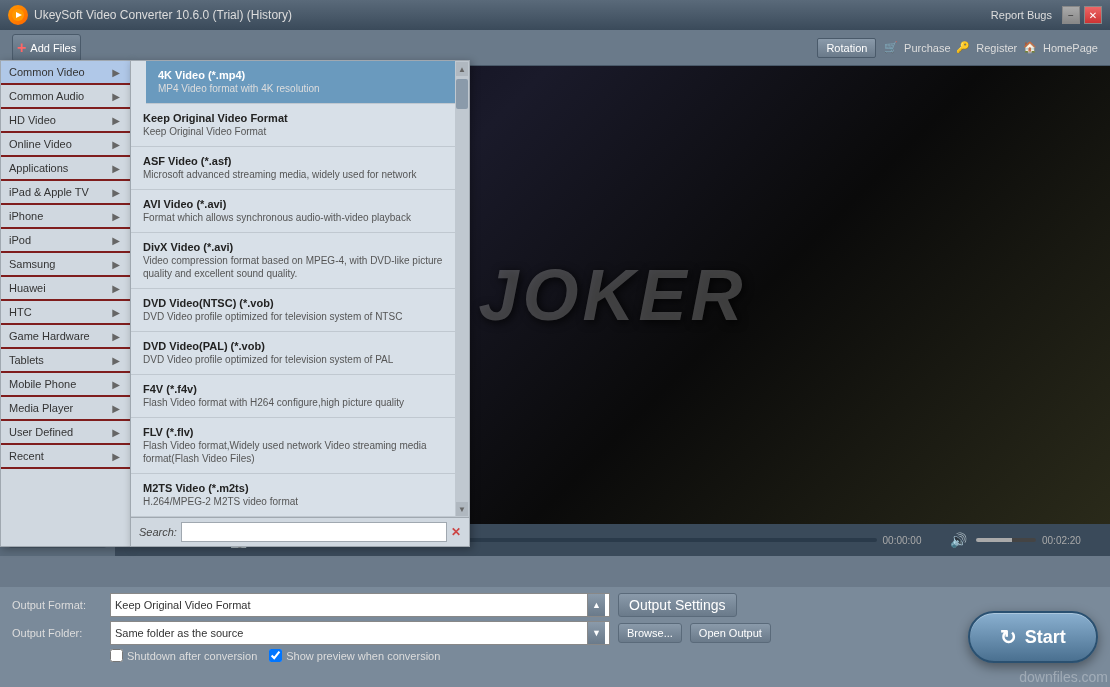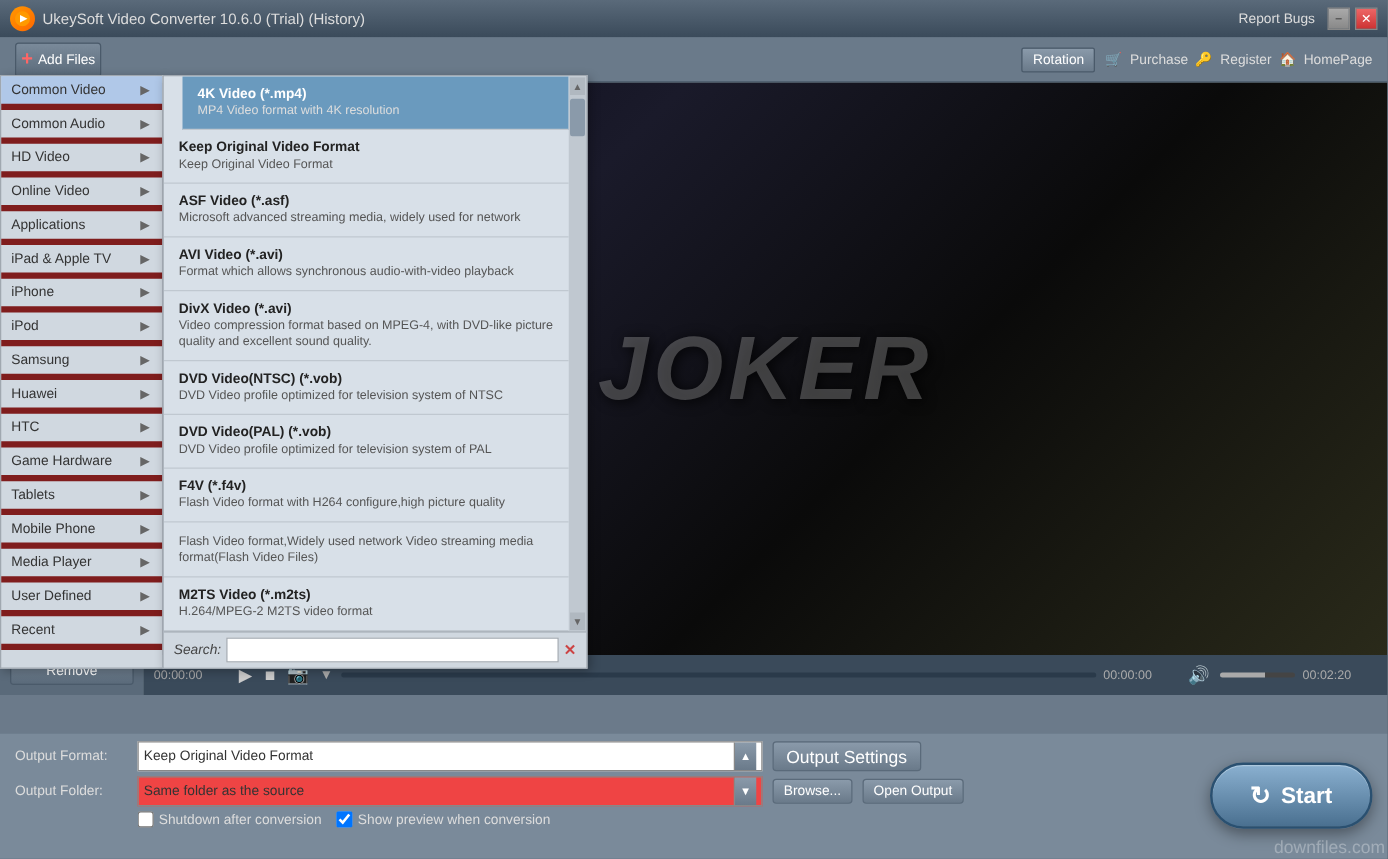--- a/index.html
+++ b/index.html
@@ -218,21 +218,21 @@
       box-shadow: 2px 2px 8px rgba(0,0,0,0.3);
     }
     .menu-item {
       display: flex;
       align-items: center;
       justify-content: space-between;
       padding: 5px 10px 5px 8px;
       cursor: pointer;
       color: #333;
       font-size: 11px;
-      border-bottom: 5px solid #7f1d1d;
+      border-bottom: 2px solid #7f1d1d;
     }
     .menu-item.active { background: #b0c8e8; }
     .menu-arrow { font-size: 10px; color: #666; }
 
     .menu-right {
       width: 340px;
       background: #d8e0e8;
       border: 1px solid #a0a8b0;
       box-shadow: 2px 2px 8px rgba(0,0,0,0.3);
       overflow-y: auto;
@@ -359,21 +359,21 @@
       border-radius: 3px;
     }
     .folder-row {
       display: flex;
       align-items: center;
       gap: 8px;
     }
     .folder-combo {
       flex: 1;
       height: 24px;
-      background: #ef4444;
+      background: #ffffff;
       border: 1px solid #888;
       font-size: 11px;
       padding: 0 4px;
       display: flex;
       align-items: center;
       max-width: 500px;
     }
     .browse-btn {
       background: linear-gradient(to bottom, #8a9aaa, #6a7a8a);
       border: 1px solid #5a6a7a;
@@ -624,20 +624,21 @@
           </div>
           <div class="format-item">
             <div class="format-name">DVD Video(PAL) (*.vob)</div>
             <div class="format-desc">DVD Video profile optimized for television system of PAL</div>
           </div>
           <div class="format-item">
             <div class="format-name">F4V (*.f4v)</div>
             <div class="format-desc">Flash Video format with H264 configure,high picture quality</div>
           </div>
           <div class="format-item">
+            <div class="format-name">FLV (*.flv)</div>
             <div class="format-desc">Flash Video format,Widely used network Video streaming media format(Flash Video Files)</div>
           </div>
           <div class="format-item">
             <div class="format-name">M2TS Video (*.m2ts)</div>
             <div class="format-desc">H.264/MPEG-2 M2TS video format</div>
           </div>
         </div>
         <div class="scrollbar-right">
           <div style="width:12px; height:14px; background:#b0b8c0; margin:1px; display:flex;align-items:center;justify-content:center; font-size:8px; color:#666;">▲</div>
           <div class="scroll-thumb"></div>

